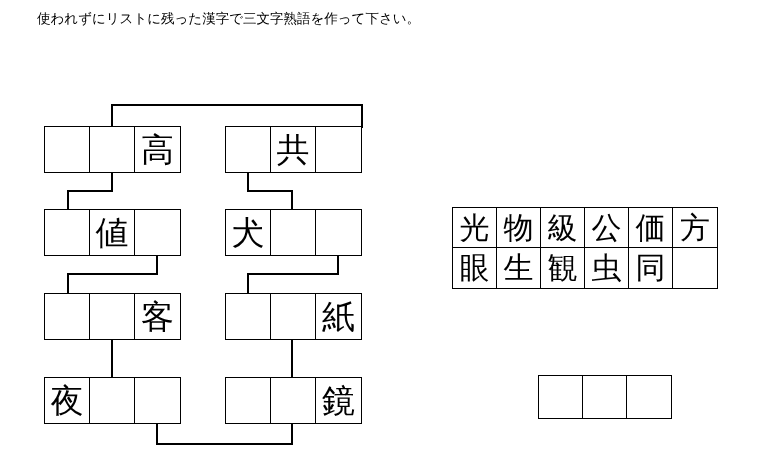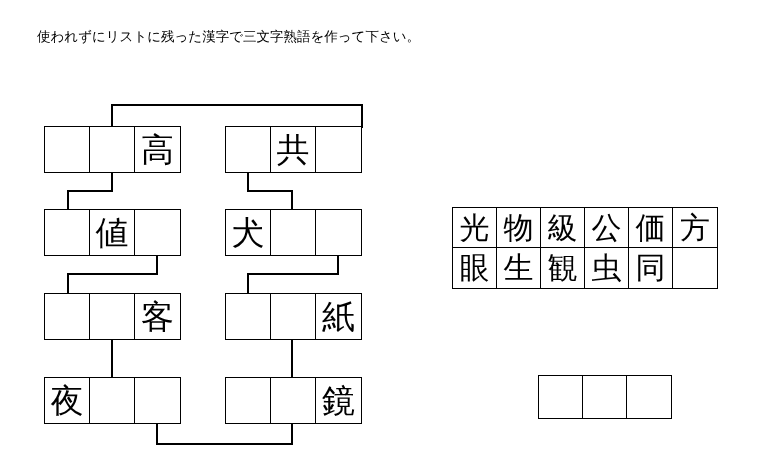--- a/index.html
+++ b/index.html
@@ -24,23 +24,21 @@
     top: 8px;
     width: 720px;
   }
   .instr-line {
     font-size: 13.5px;
     line-height: 20px;
     white-space: nowrap;
     letter-spacing: 0px;
   }
   .instr-line.second {
-    margin-top: 20px;
     padding-left: 4px;
-    font-family: Liberation Mono, monospace;
   }
 
   
   #puzzle-area {
     position: absolute;
     left: 0;
     top: 0;
     width: 766px;
     height: 463px;
   }

